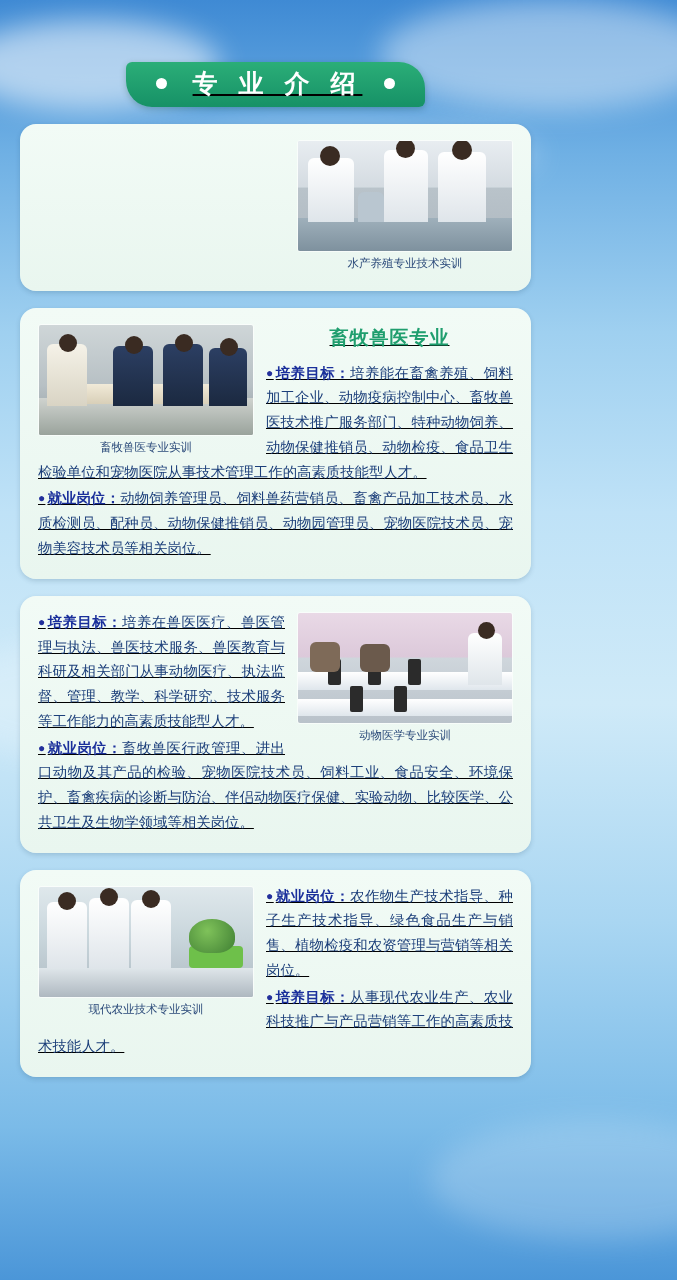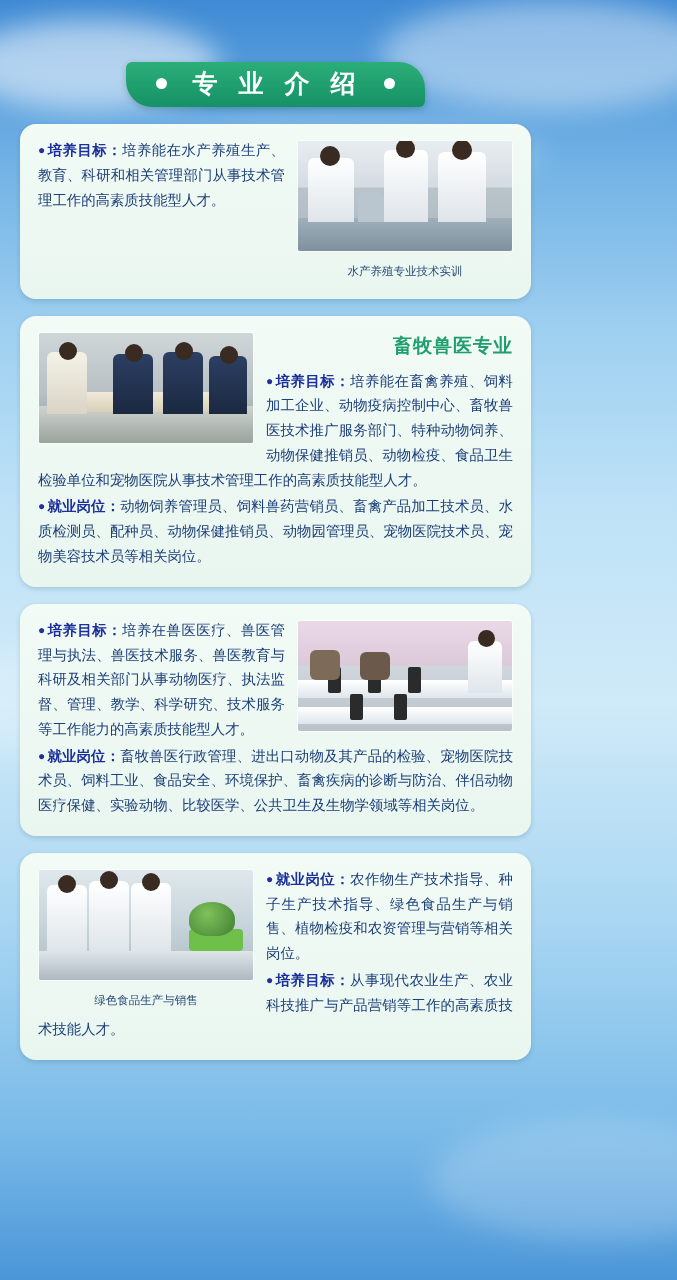--- a/index.html
+++ b/index.html
@@ -19,21 +19,21 @@
     background: rgba(255,255,255,0.55);
     filter: blur(14px);
     pointer-events: none;
   }
   .c1 { left: -40px; top: 20px; width: 260px; height: 90px; }
   .c2 { left: 380px; top: 0px; width: 340px; height: 110px; opacity: .75; }
   .c3 { left: 120px; top: 120px; width: 420px; height: 70px; opacity: .45; }
   .c4 { left: -60px; top: 640px; width: 300px; height: 120px; opacity: .35; }
   .c5 { left: 430px; top: 1120px; width: 330px; height: 120px; opacity: .35; }
 
-  .page { position: relative; width: 551px; height: 1280px; }
+  .page { position: relative; width: 551px; height: 1280px; text-decoration: underline; }
 
   
   .banner-wrap {
     position: relative;
     display: flex;
     justify-content: center;
     padding-top: 62px;
   }
   .banner {
     background: #1f9e6e;
@@ -68,21 +68,21 @@
     padding: 14px 18px 16px 18px;
     box-shadow: 0 2px 5px rgba(20,60,90,.18);
   }
   .card-title {
     color: #1f9e6e;
     font-size: 19px;
     font-weight: bold;
     letter-spacing: 1px;
     margin-bottom: 6px;
   }
-  .title-right { text-align: right; }
+  .title-right { text-align: center; }
 
   .body-text {
     color: #1c3f7a;
     font-size: 14.4px;
     line-height: 1.72;
     text-align: justify;
   }
   .para { margin: 0 0 2px 0; }
   .lead {
     color: #1a2f9b;
@@ -103,21 +103,21 @@
     height: 112px;
     border-radius: 3px;
     overflow: hidden;
     position: relative;
     border: 1px solid rgba(255,255,255,.6);
   }
   .caption {
     text-align: center;
     font-size: 11.5px;
     color: #2b4a7a;
-    padding-top: 12px;
+    padding-top: 4px;
     line-height: 1.3;
   }
   .float-right { float: right; margin: 2px 0 4px 12px; }
   .float-left  { float: left;  margin: 2px 12px 4px 0; }
   .clearfix::after { content: ""; display: block; clear: both; }
 
   
   .scene { position: absolute; inset: 0; }
   .sc-lab {
     background:
@@ -174,23 +174,20 @@
             <div class="figure coat" style="left:86px;width:44px;height:72px;"></div>
             <div class="head" style="left:98px;bottom:calc(26% + 64px);width:19px;height:19px;"></div>
             <div class="figure coat" style="left:140px;width:48px;height:70px;"></div>
             <div class="head" style="left:154px;bottom:calc(26% + 62px);width:20px;height:20px;"></div>
             <div class="figure" style="left:60px;width:26px;height:30px;background:#b9c6d0;"></div>
           </div>
         </div>
         <div class="caption">水产养殖专业技术实训</div>
       </div>
 
-      <p class="para">
-        <span class="bullet">●</span><span class="lead">培养目标：</span><span>培养能在水产养殖生产、教育、科研和相关管理部门从事技术管理工作的高素质技能型人才。</span>
-      </p>
     </div>
   </div>
 
   <div class="card">
     <div class="body-text clearfix">
 
       <div class="photo-box float-left">
         <div class="photo">
           <div class="scene sc-barn">
             <div class="floor"></div>
@@ -198,20 +195,21 @@
             <div class="figure" style="left:8px;width:40px;height:62px;background:linear-gradient(180deg,#f5f2e8,#d9d4c4);"></div>
             <div class="head" style="left:20px;bottom:calc(26% + 54px);width:18px;height:18px;"></div>
             <div class="figure navy" style="left:74px;width:40px;height:60px;"></div>
             <div class="head" style="left:86px;bottom:calc(26% + 52px);width:18px;height:18px;"></div>
             <div class="figure navy" style="left:124px;width:40px;height:62px;"></div>
             <div class="head" style="left:136px;bottom:calc(26% + 54px);width:18px;height:18px;"></div>
             <div class="figure navy" style="left:170px;width:38px;height:58px;"></div>
             <div class="head" style="left:181px;bottom:calc(26% + 50px);width:18px;height:18px;"></div>
           </div>
         </div>
+        <div class="caption">畜牧兽医专业实训</div>
       </div>
 
       <div class="card-title title-right">畜牧兽医专业</div>
 
       <p class="para">
         <span class="bullet">●</span><span class="lead">培养目标：</span><span>培养能在畜禽养殖、饲料加工企业、动物疫病控制中心、畜牧兽医技术推广服务部门、特种动物饲养、动物保健推销员、动物检疫、食品卫生检验单位和宠物医院从事技术管理工作的高素质技能型人才。</span>
       </p>
       <p class="para">
         <span class="bullet">●</span><span class="lead">就业岗位：</span><span>动物饲养管理员、饲料兽药营销员、畜禽产品加工技术员、水质检测员、配种员、动物保健推销员、动物园管理员、宠物医院技术员、宠物美容技术员等相关岗位。</span>
       </p>
@@ -230,20 +228,21 @@
             <div class="scope" style="left:70px;bottom:34%;height:26px;"></div>
             <div class="scope" style="left:110px;bottom:34%;height:26px;"></div>
             <div class="scope" style="left:52px;bottom:10%;height:26px;"></div>
             <div class="scope" style="left:96px;bottom:10%;height:26px;"></div>
             <div class="figure coat" style="left:170px;bottom:34%;width:34px;height:52px;"></div>
             <div class="head" style="left:180px;bottom:calc(34% + 46px);width:17px;height:17px;"></div>
             <div class="figure" style="left:12px;bottom:46%;width:30px;height:30px;background:#7e6a58;border-radius:6px;"></div>
             <div class="figure" style="left:62px;bottom:46%;width:30px;height:28px;background:#6b5a4c;border-radius:6px;"></div>
           </div>
         </div>
+        <div class="caption">动物医学专业实训</div>
       </div>
 
       <p class="para">
         <span class="bullet">●</span><span class="lead">培养目标：</span><span>培养在兽医医疗、兽医管理与执法、兽医技术服务、兽医教育与科研及相关部门从事动物医疗、执法监督、管理、教学、科学研究、技术服务等工作能力的高素质技能型人才。</span>
       </p>
       <p class="para">
         <span class="bullet">●</span><span class="lead">就业岗位：</span><span>畜牧兽医行政管理、进出口动物及其产品的检验、宠物医院技术员、饲料工业、食品安全、环境保护、畜禽疾病的诊断与防治、伴侣动物医疗保健、实验动物、比较医学、公共卫生及生物学领域等相关岗位。</span>
       </p>
     </div>
   </div>
@@ -258,21 +257,21 @@
             <div class="plant" style="left:150px;bottom:40%;width:46px;height:34px;"></div>
             <div class="figure coat" style="left:8px;width:40px;height:66px;"></div>
             <div class="head" style="left:19px;bottom:calc(26% + 58px);width:18px;height:18px;"></div>
             <div class="figure coat" style="left:50px;width:40px;height:70px;"></div>
             <div class="head" style="left:61px;bottom:calc(26% + 62px);width:18px;height:18px;"></div>
             <div class="figure coat" style="left:92px;width:40px;height:68px;"></div>
             <div class="head" style="left:103px;bottom:calc(26% + 60px);width:18px;height:18px;"></div>
             <div class="figure" style="left:0;bottom:0;width:216px;height:26%;background:linear-gradient(180deg,#dfe6ea,#aeb8c0);border-radius:0;"></div>
           </div>
         </div>
-        <div class="caption">绿色食品生产与销售</div>
+        <div class="caption">现代农业技术专业实训</div>
       </div>
 
 
       <p class="para">
         <span class="bullet">●</span><span class="lead">就业岗位：</span><span>农作物生产技术指导、种子生产技术指导、绿色食品生产与销售、植物检疫和农资管理与营销等相关岗位。</span>
       </p>
       <p class="para">
         <span class="bullet">●</span><span class="lead">培养目标：</span><span>从事现代农业生产、农业科技推广与产品营销等工作的高素质技术技能人才。</span>
       </p>
     </div>

